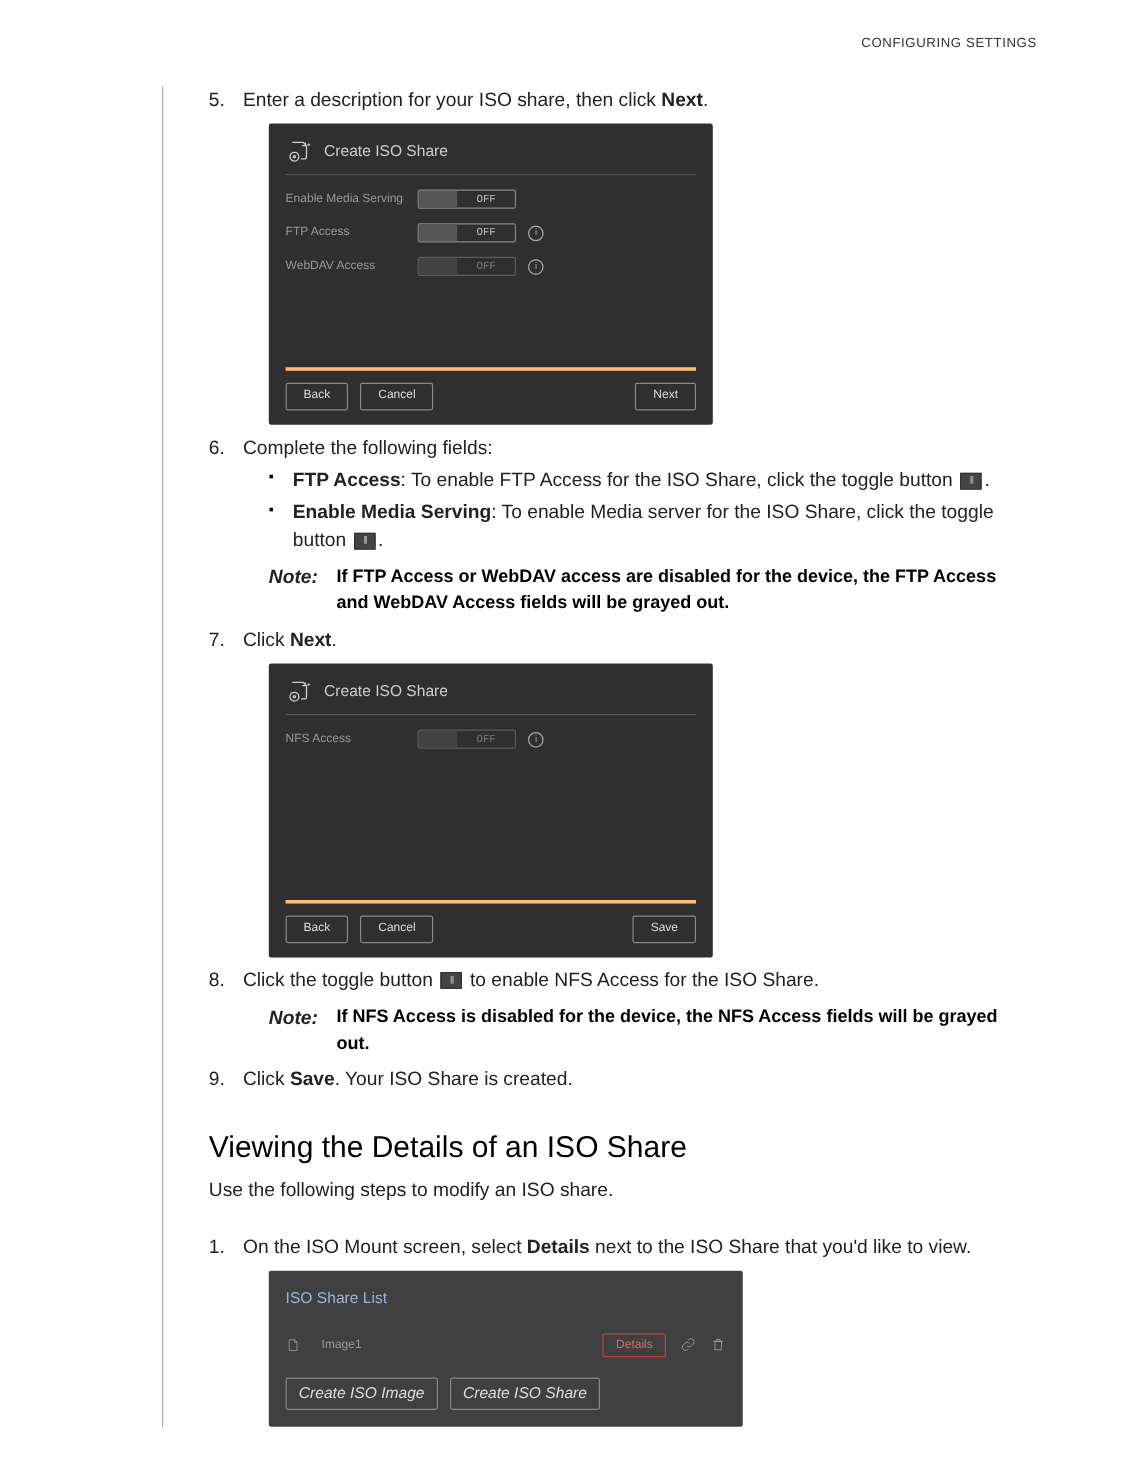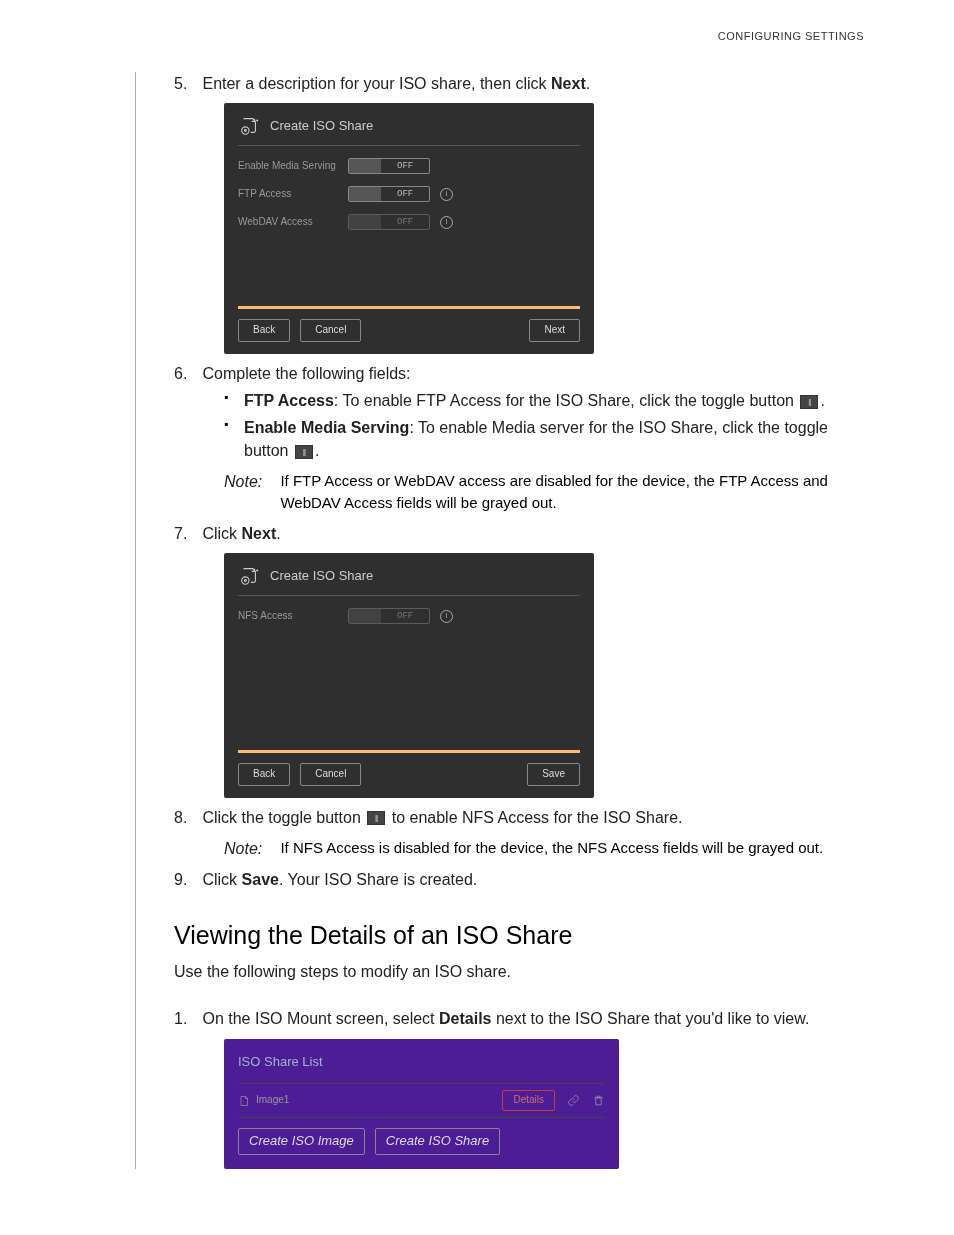--- a/index.html
+++ b/index.html
@@ -21,21 +21,21 @@
     counter-increment: item;
     display: inline-block;
     width: 24px;
     margin-left: -26px;
   }
   ol.main > li { padding-left: 26px; position: relative; }
   ul.bullets { list-style: none; margin: 4px 0 6px 24px; }
   ul.bullets > li { position: relative; padding-left: 20px; margin-bottom: 4px; line-height: 1.45; }
   ul.bullets > li::before { content: "▪"; position: absolute; left: 0; top: 0; font-size: 12px; color: #000; }
   .bold { font-weight: bold; }
-  .note { margin: 8px 0 8px 24px; }
+  .note { margin: 8px 0 8px 24px; font-weight: bold; }
   .note .label { font-style: italic; display: inline-block; width: 52px; vertical-align: top; }
   .note .text { display: inline-block; width: calc(100% - 60px); vertical-align: top; color: #000; font-size: 15px; }
   h2 { font-weight: normal; font-size: 25px; margin: 30px 0 10px 0; color: #000; }
   .sub-intro { margin-bottom: 10px; line-height: 1.45; }
   ol.sub { list-style: none; counter-reset: subitem; }
   ol.sub > li { padding-left: 26px; position: relative; line-height: 1.45; margin-bottom: 6px; margin-top: 24px;}
   ol.sub > li::before {
     content: counter(subitem) ".";
     counter-increment: subitem;
     display: inline-block;
@@ -74,26 +74,26 @@
     display: inline-flex; align-items: center; justify-content:center;
     width: 18px; height: 14px; background: #444; border: 1px solid #333;
     vertical-align: middle; margin: 0 2px;
   }
   .mini-toggle::before { content:"|||"; font-size:7px; color:#bbb; letter-spacing:-1px;}
   .iso-icon { width: 22px; height: 22px; position: relative; }
   .iso-icon svg { width: 100%; height: 100%; stroke: #ccc; fill: none; stroke-width: 1.2; }
 
   
   .list-panel {
-    background: #4c1d95; width: 395px; margin: 8px 0 8px 24px;
+    background: #404040; width: 395px; margin: 8px 0 8px 24px;
     padding: 14px 14px 14px 14px; color: #bbb; font-size: 11px; border-radius: 2px;
   }
   .list-title { color: #9fb4cf; font-size: 13px; margin-bottom: 12px; }
   .list-row { display: flex; align-items: center; justify-content: space-between; padding: 6px 0; border-top: 1px solid #444; border-bottom: 1px solid #444;}
-  .list-left { display: flex; align-items: center; gap: 6px; color: #999; font-size: 10px;}
+  .list-left { display: flex; align-items: center; gap: 18px; color: #999; font-size: 10px;}
   .list-right { display: flex; align-items: center; gap: 12px; }
   .details-btn { border: 1px solid #c43c3c; color: #d46b6b; font-size: 10px; padding: 2px 10px; border-radius: 2px; }
   .small-ic { width: 13px; height: 13px; stroke: #aaa; fill: none; stroke-width: 1.2; }
   .list-btns { display: flex; gap: 10px; margin-top: 10px; }
   .list-btns .dlg-btn { font-size: 13px; padding: 3px 10px; font-style: italic; }
   .file-ic { width: 12px; height: 12px; stroke: #aaa; fill: none; stroke-width: 1.2; }
 </style>
 </head>
 <body>
 <div class="page">

